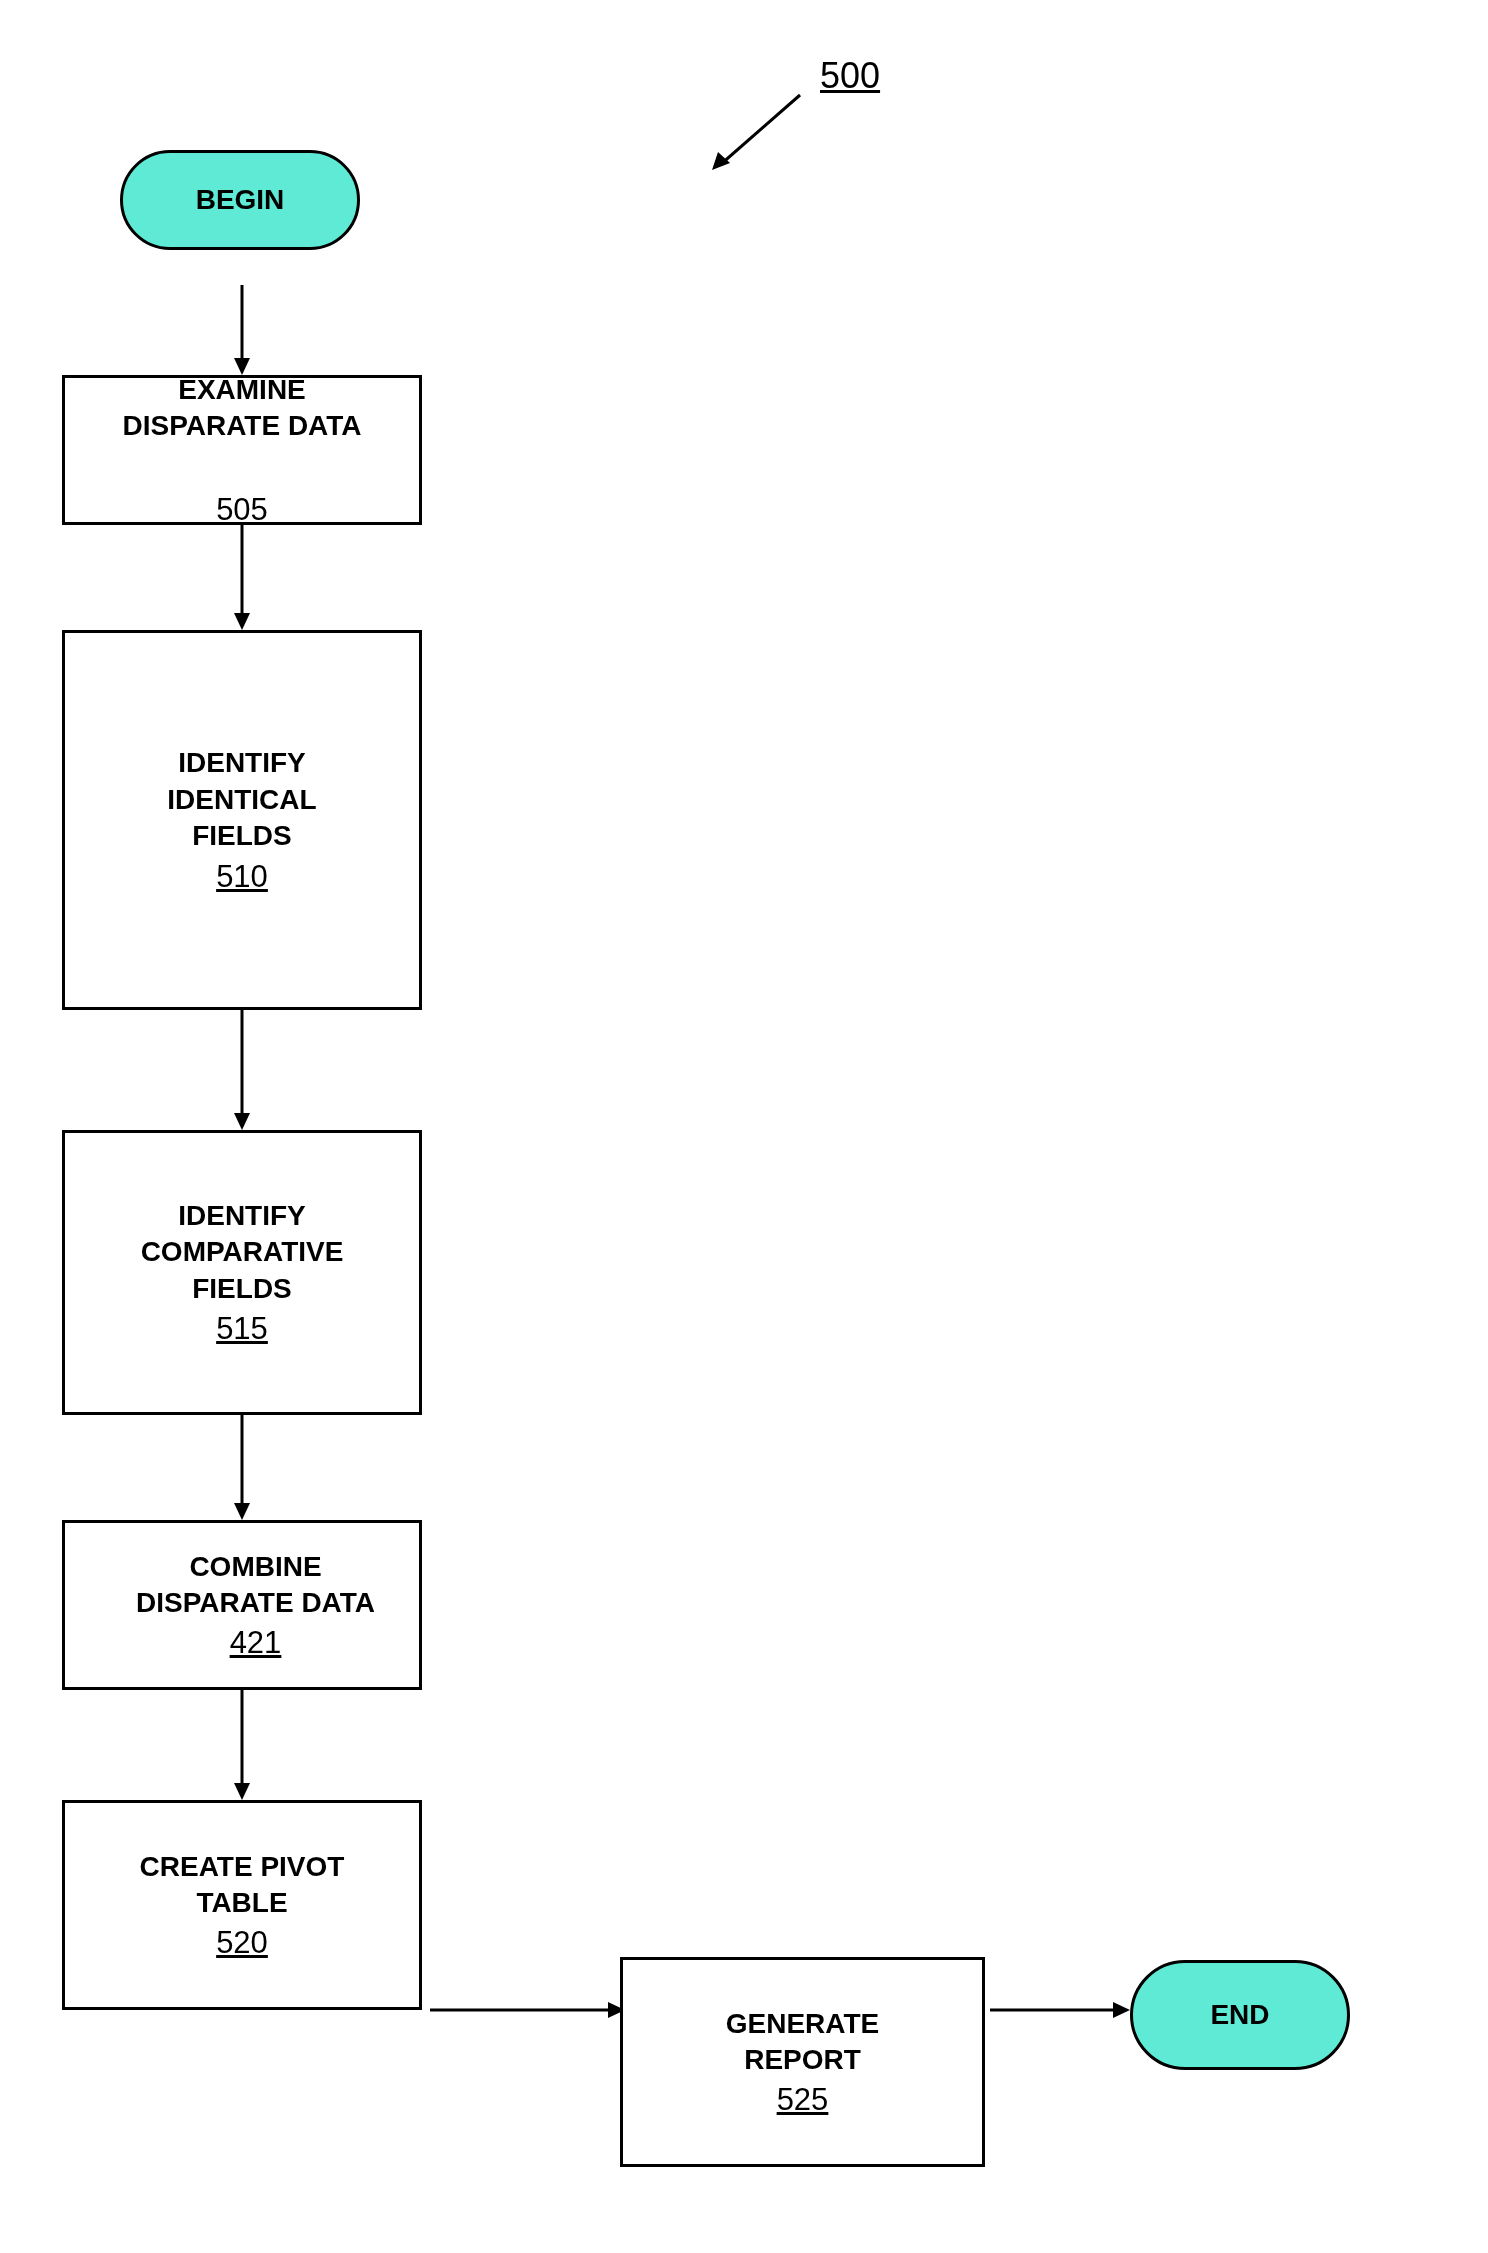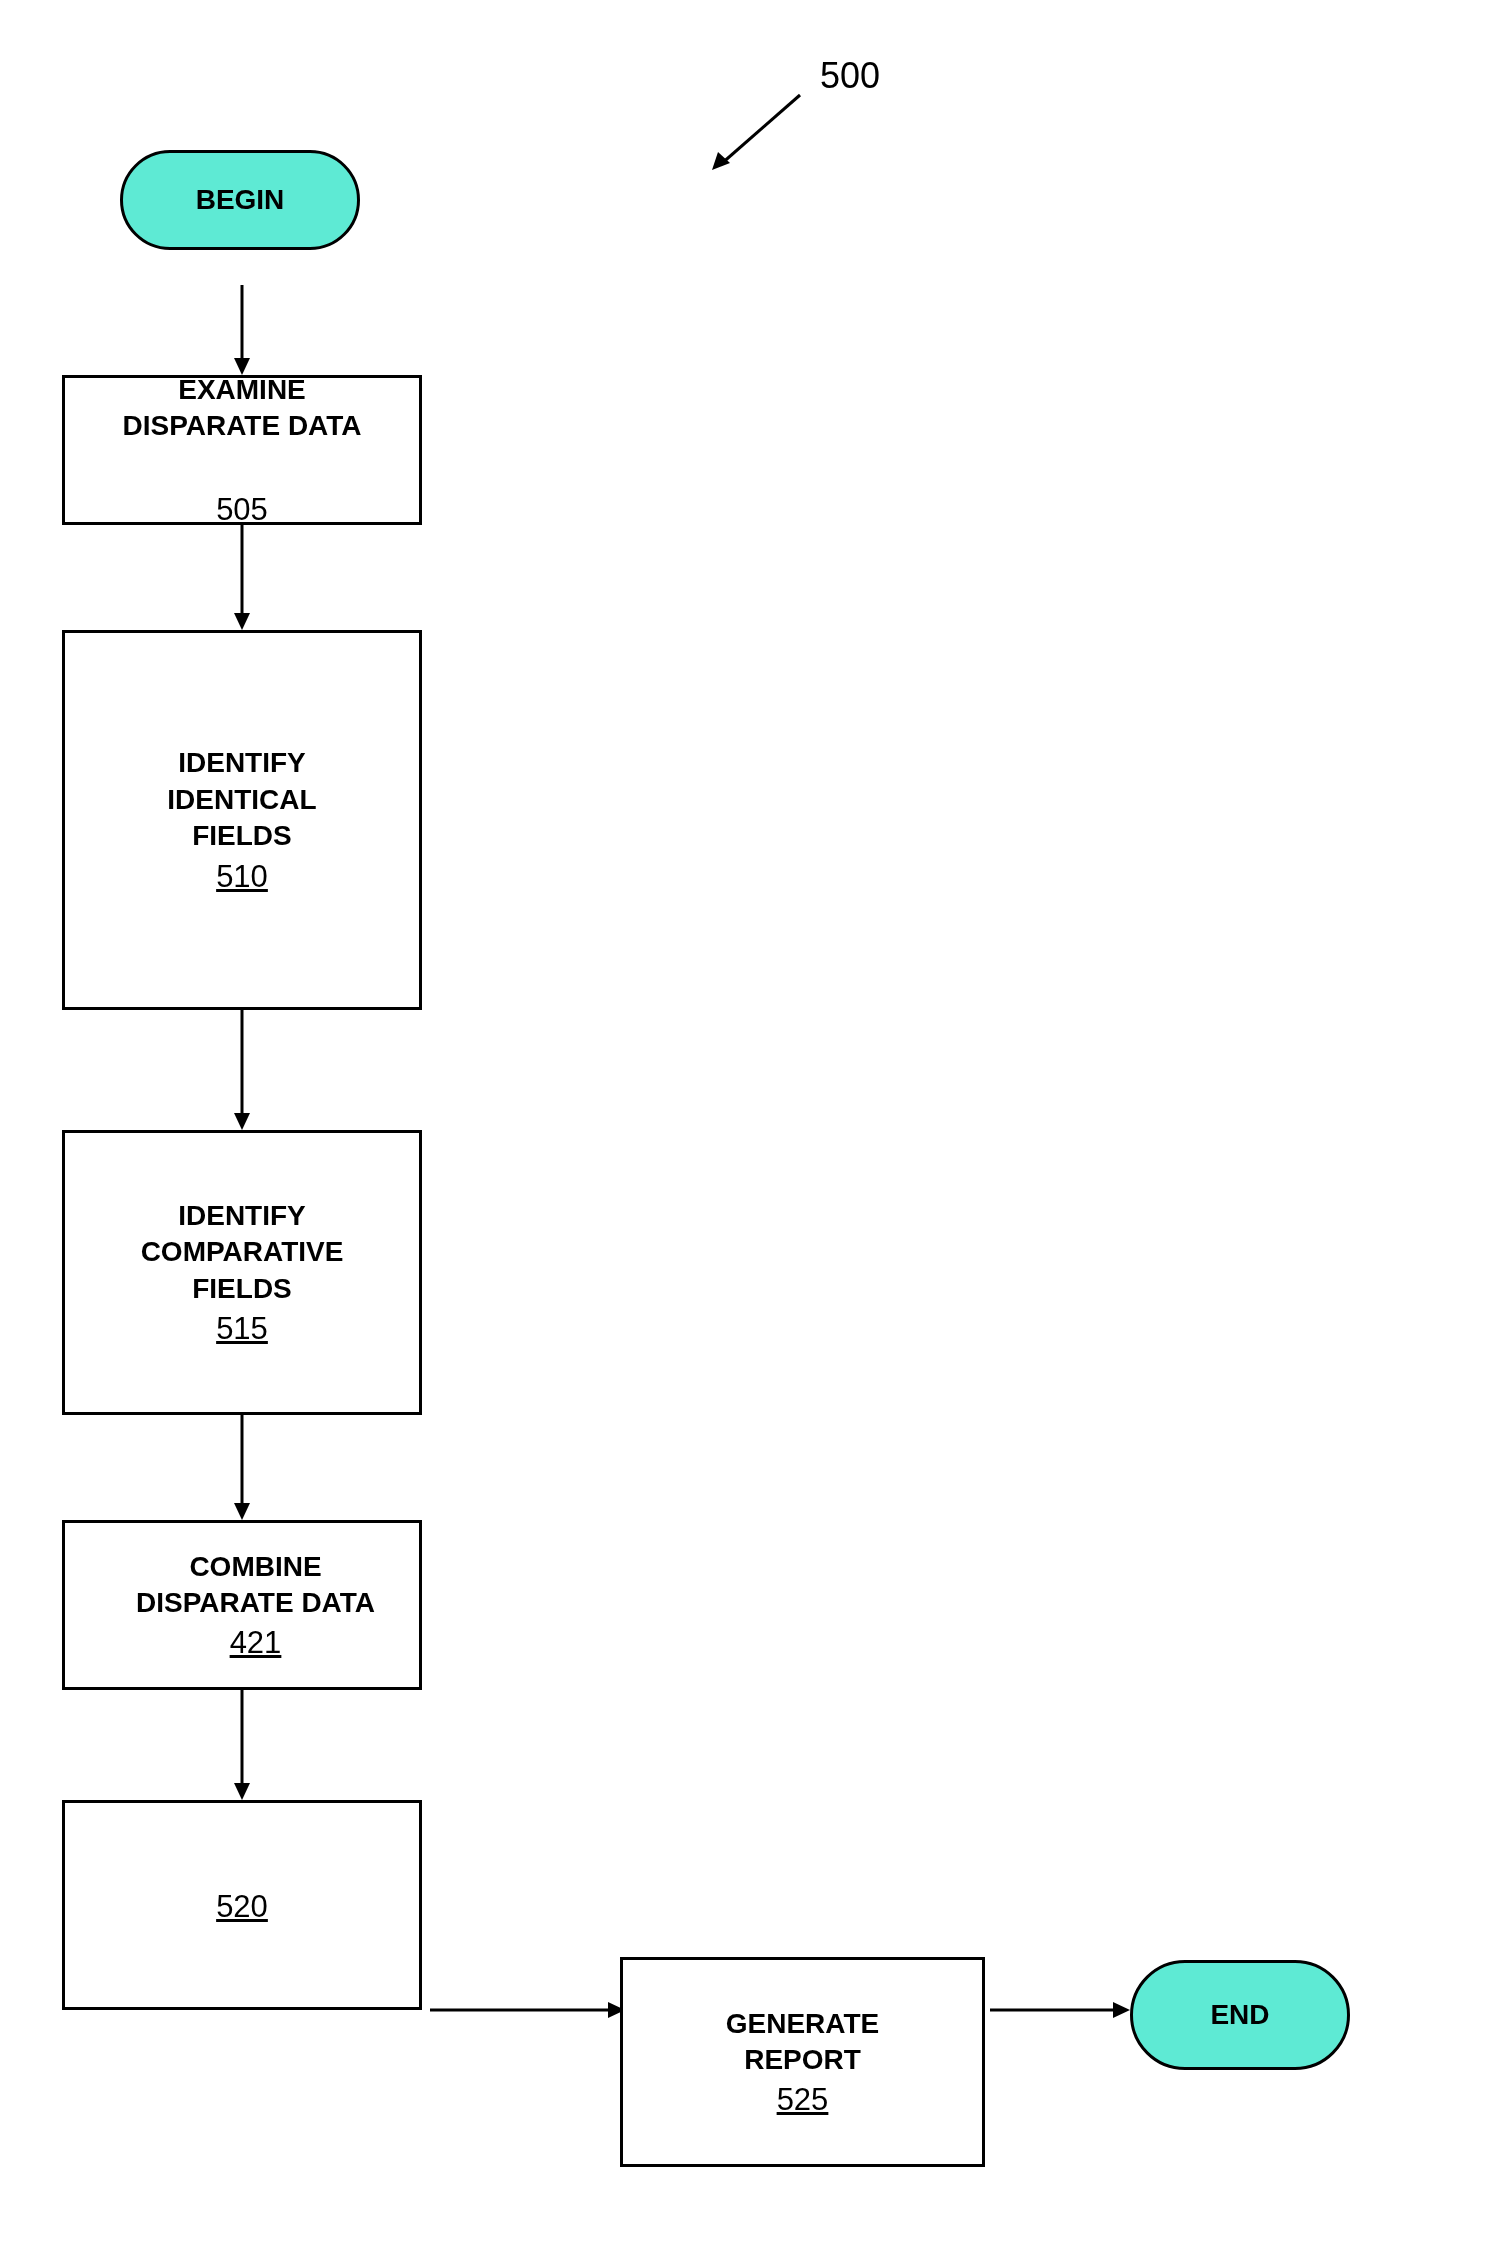--- a/index.html
+++ b/index.html
@@ -23,20 +23,21 @@
       left: 0;
       width: 1488px;
       height: 2253px;
     }
 
     .ref-number {
       position: absolute;
       font-size: 36px;
       font-weight: normal;
       font-family: Arial, sans-serif;
+      text-decoration: underline;
     }
 
     
     .flow-box {
       position: absolute;
       border: 3px solid #000;
       background: #fff;
       display: flex;
       flex-direction: column;
       align-items: center;
@@ -137,20 +138,21 @@
     <span class="flow-box-text">IDENTIFY<br>COMPARATIVE<br>FIELDS</span>
     <span class="flow-box-number">515</span>
   </div>
 
   <div class="flow-box" style="left: 62px; top: 1520px; width: 360px; height: 170px; padding-left: 27px;">
     <span class="flow-box-text">COMBINE<br>DISPARATE DATA</span>
     <span class="flow-box-number">421</span>
   </div>
 
   <div class="flow-box" style="left: 62px; top: 1800px; width: 360px; height: 210px;">
+    <span class="flow-box-text">CREATE PIVOT<br>TABLE</span>
     <span class="flow-box-number">520</span>
   </div>
 
   <div class="flow-box" style="left: 620px; top: 1957px; width: 365px; height: 210px;">
     <span class="flow-box-text">GENERATE<br>REPORT</span>
     <span class="flow-box-number">525</span>
   </div>
 
   <div class="flow-terminal" style="left: 1130px; top: 1960px; width: 220px; height: 110px;">
     <span class="flow-terminal-text">END</span>

